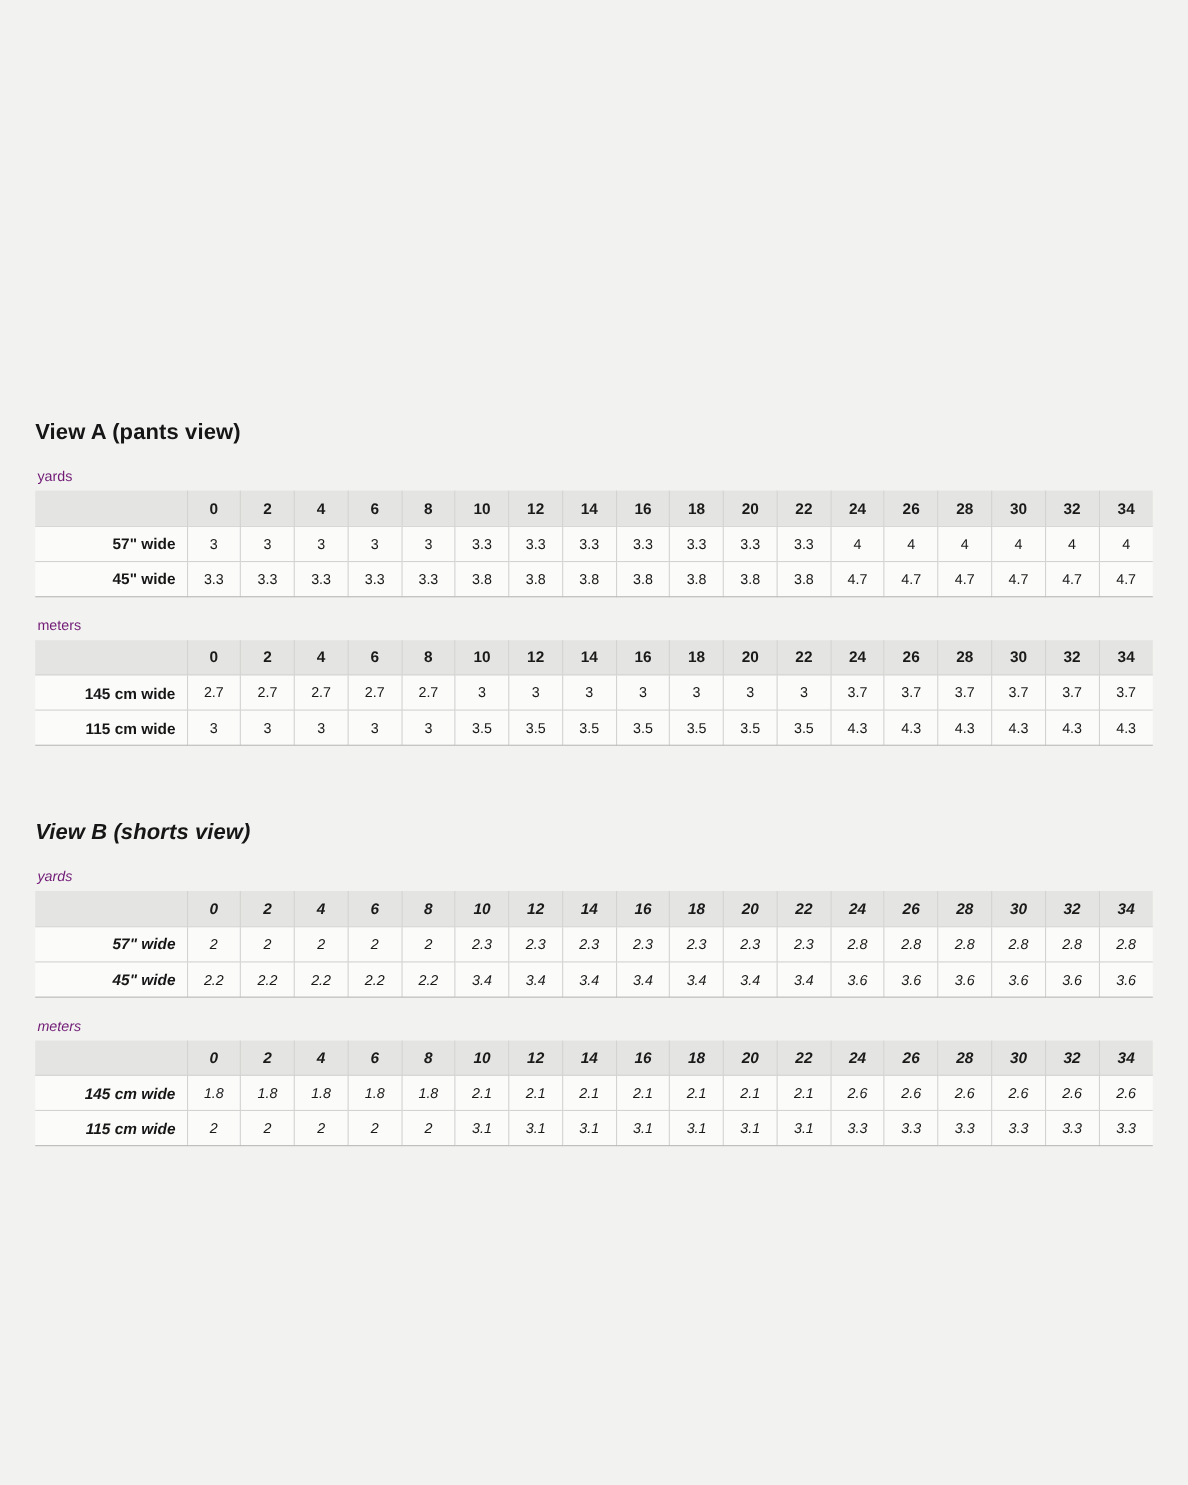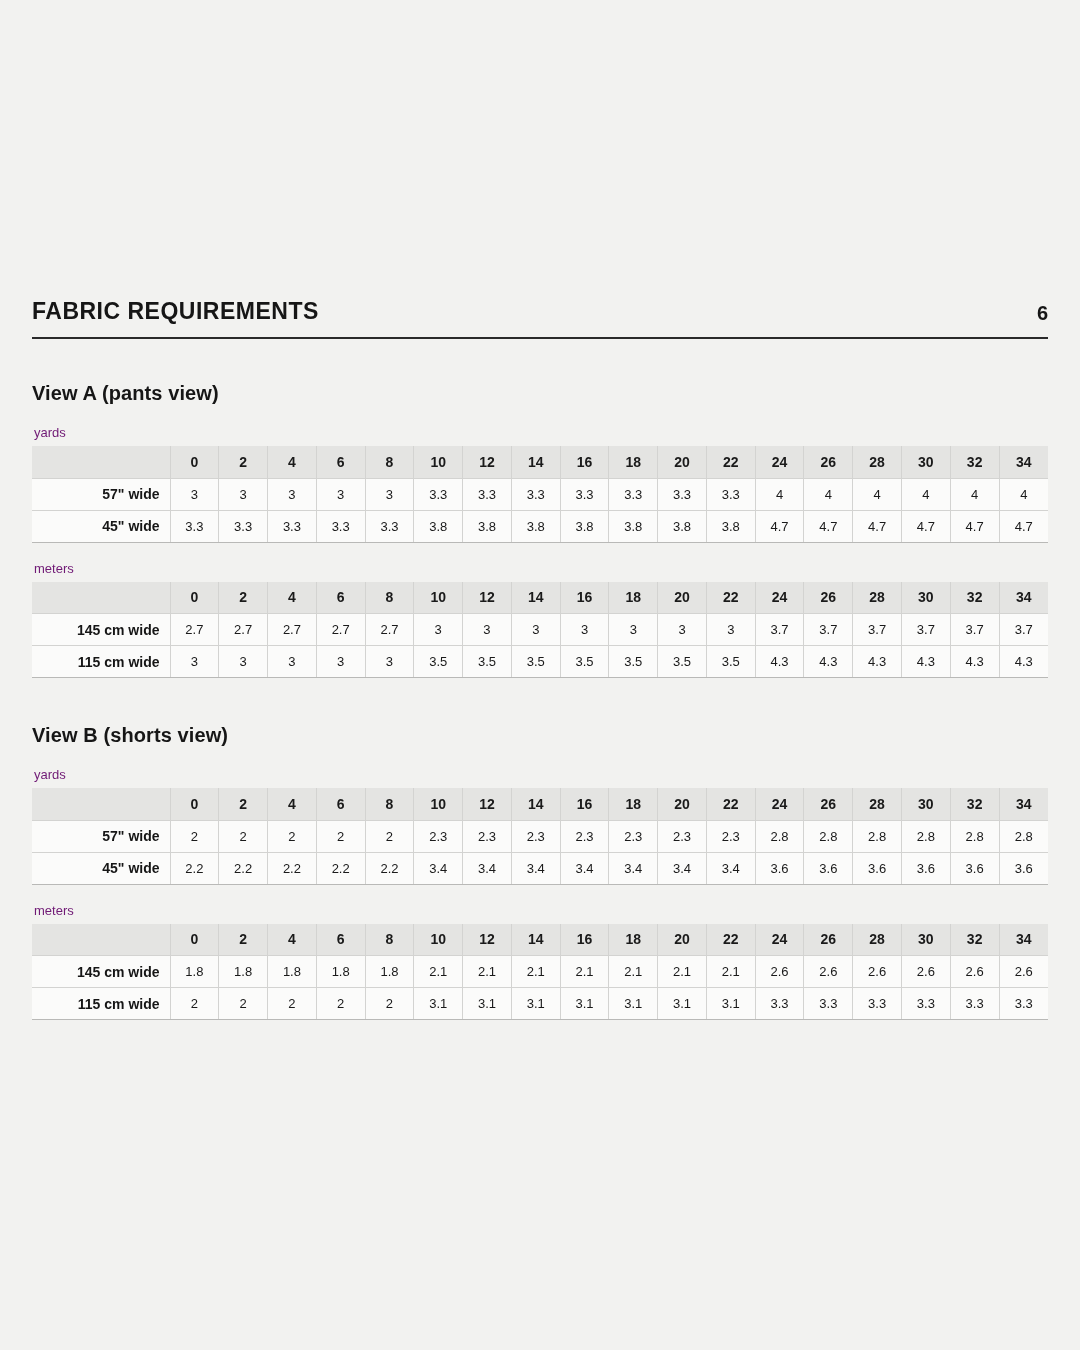--- a/index.html
+++ b/index.html
@@ -49,23 +49,23 @@
   }
 
   
   .content {
     position: absolute;
     left: 32px;
     right: 32px;
     top: 382px;
   }
   .section {
-    margin-bottom: 46px;
-  }
-  .section:last-child { margin-bottom: 0; }
+    margin-bottom: 68px;
+  }
+  .section:last-child { margin-bottom: 0; font-style: italic; }
 
   .section-title {
     font-size: 20px;
     font-weight: bold;
     color: #161616;
     margin: 0 0 20px 0;
     letter-spacing: 0.1px;
   }
   .unit-label {
     font-size: 13px;
@@ -116,24 +116,20 @@
   }
   table.fabric-table tr > *:last-child { border-right: none; }
   table.fabric-table thead tr > * { border-top: none; }
   table.fabric-table tbody tr:last-child > * { border-bottom: 1px solid #b9b9b7; }
 </style>
 </head>
 <body>
 
 <div class="page">
 
-  <div class="doc-header">
-    <div class="doc-title">FABRIC REQUIREMENTS</div>
-    <div class="page-number">6</div>
-  </div>
 
   <div class="content">
 
     <div class="section">
       <h2 class="section-title">View A (pants view)</h2>
 
       <div class="unit-block">
         <div class="unit-label">yards</div>
         <table class="fabric-table">
           <colgroup>

